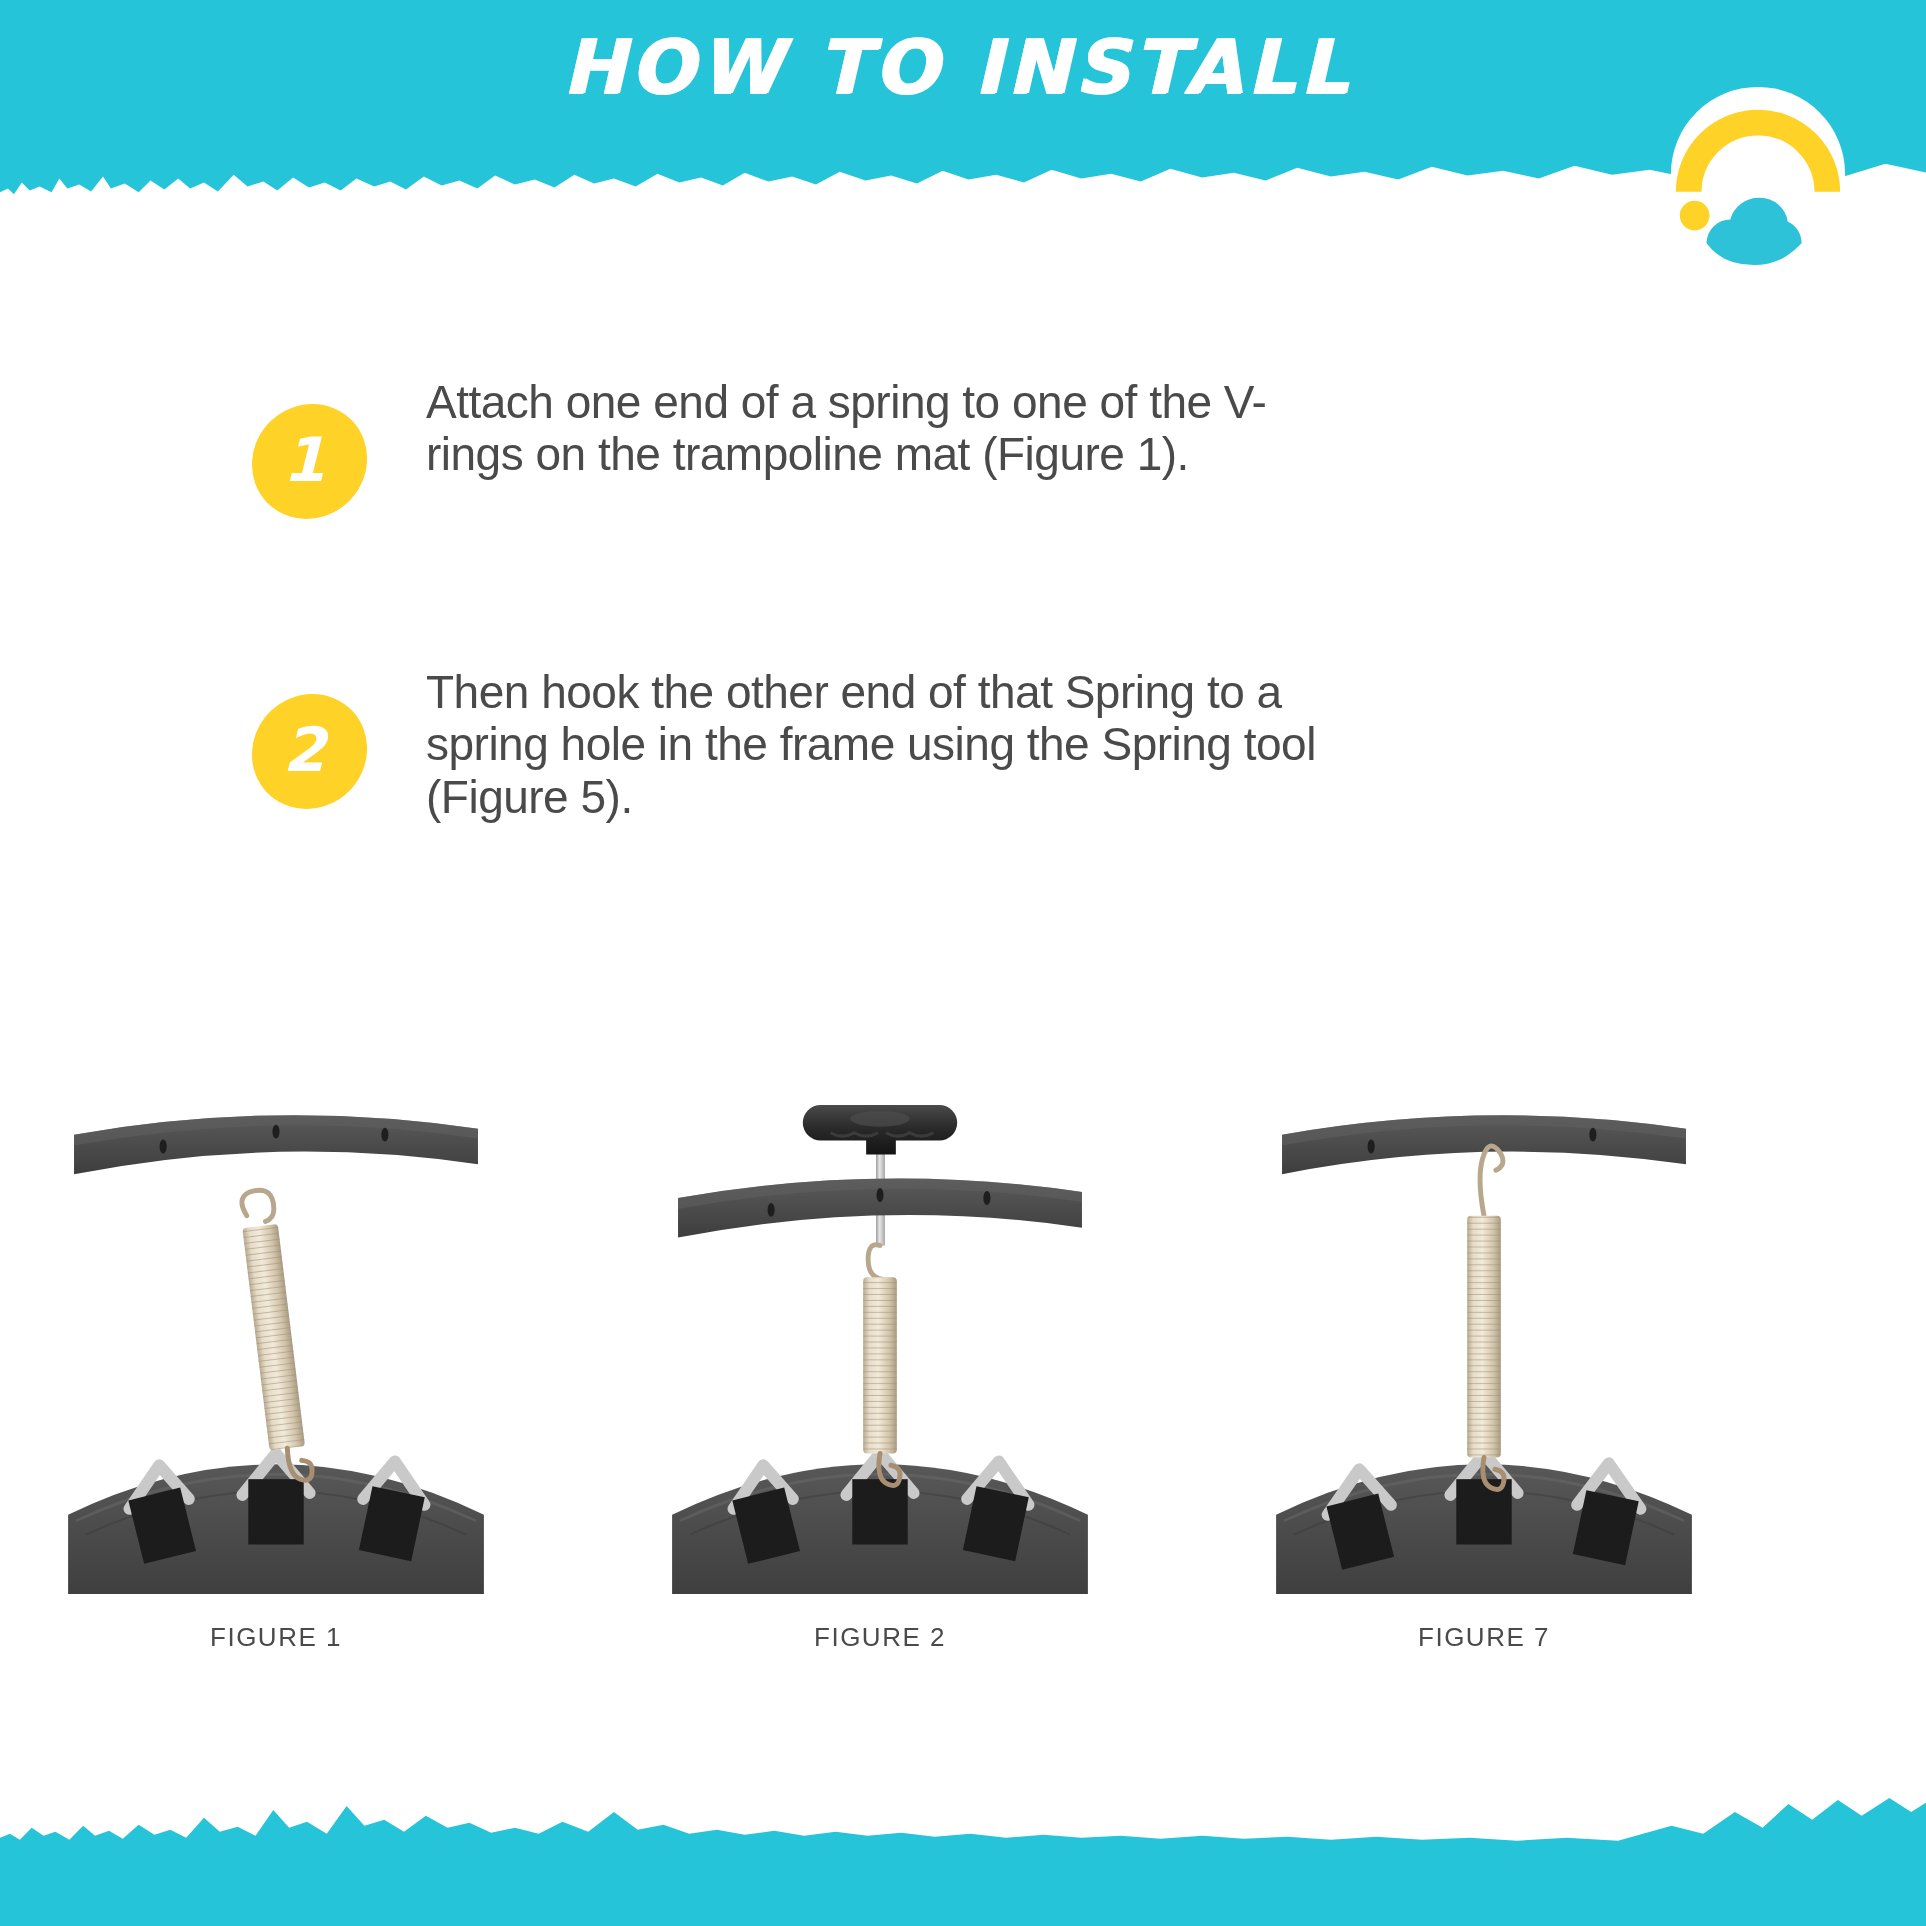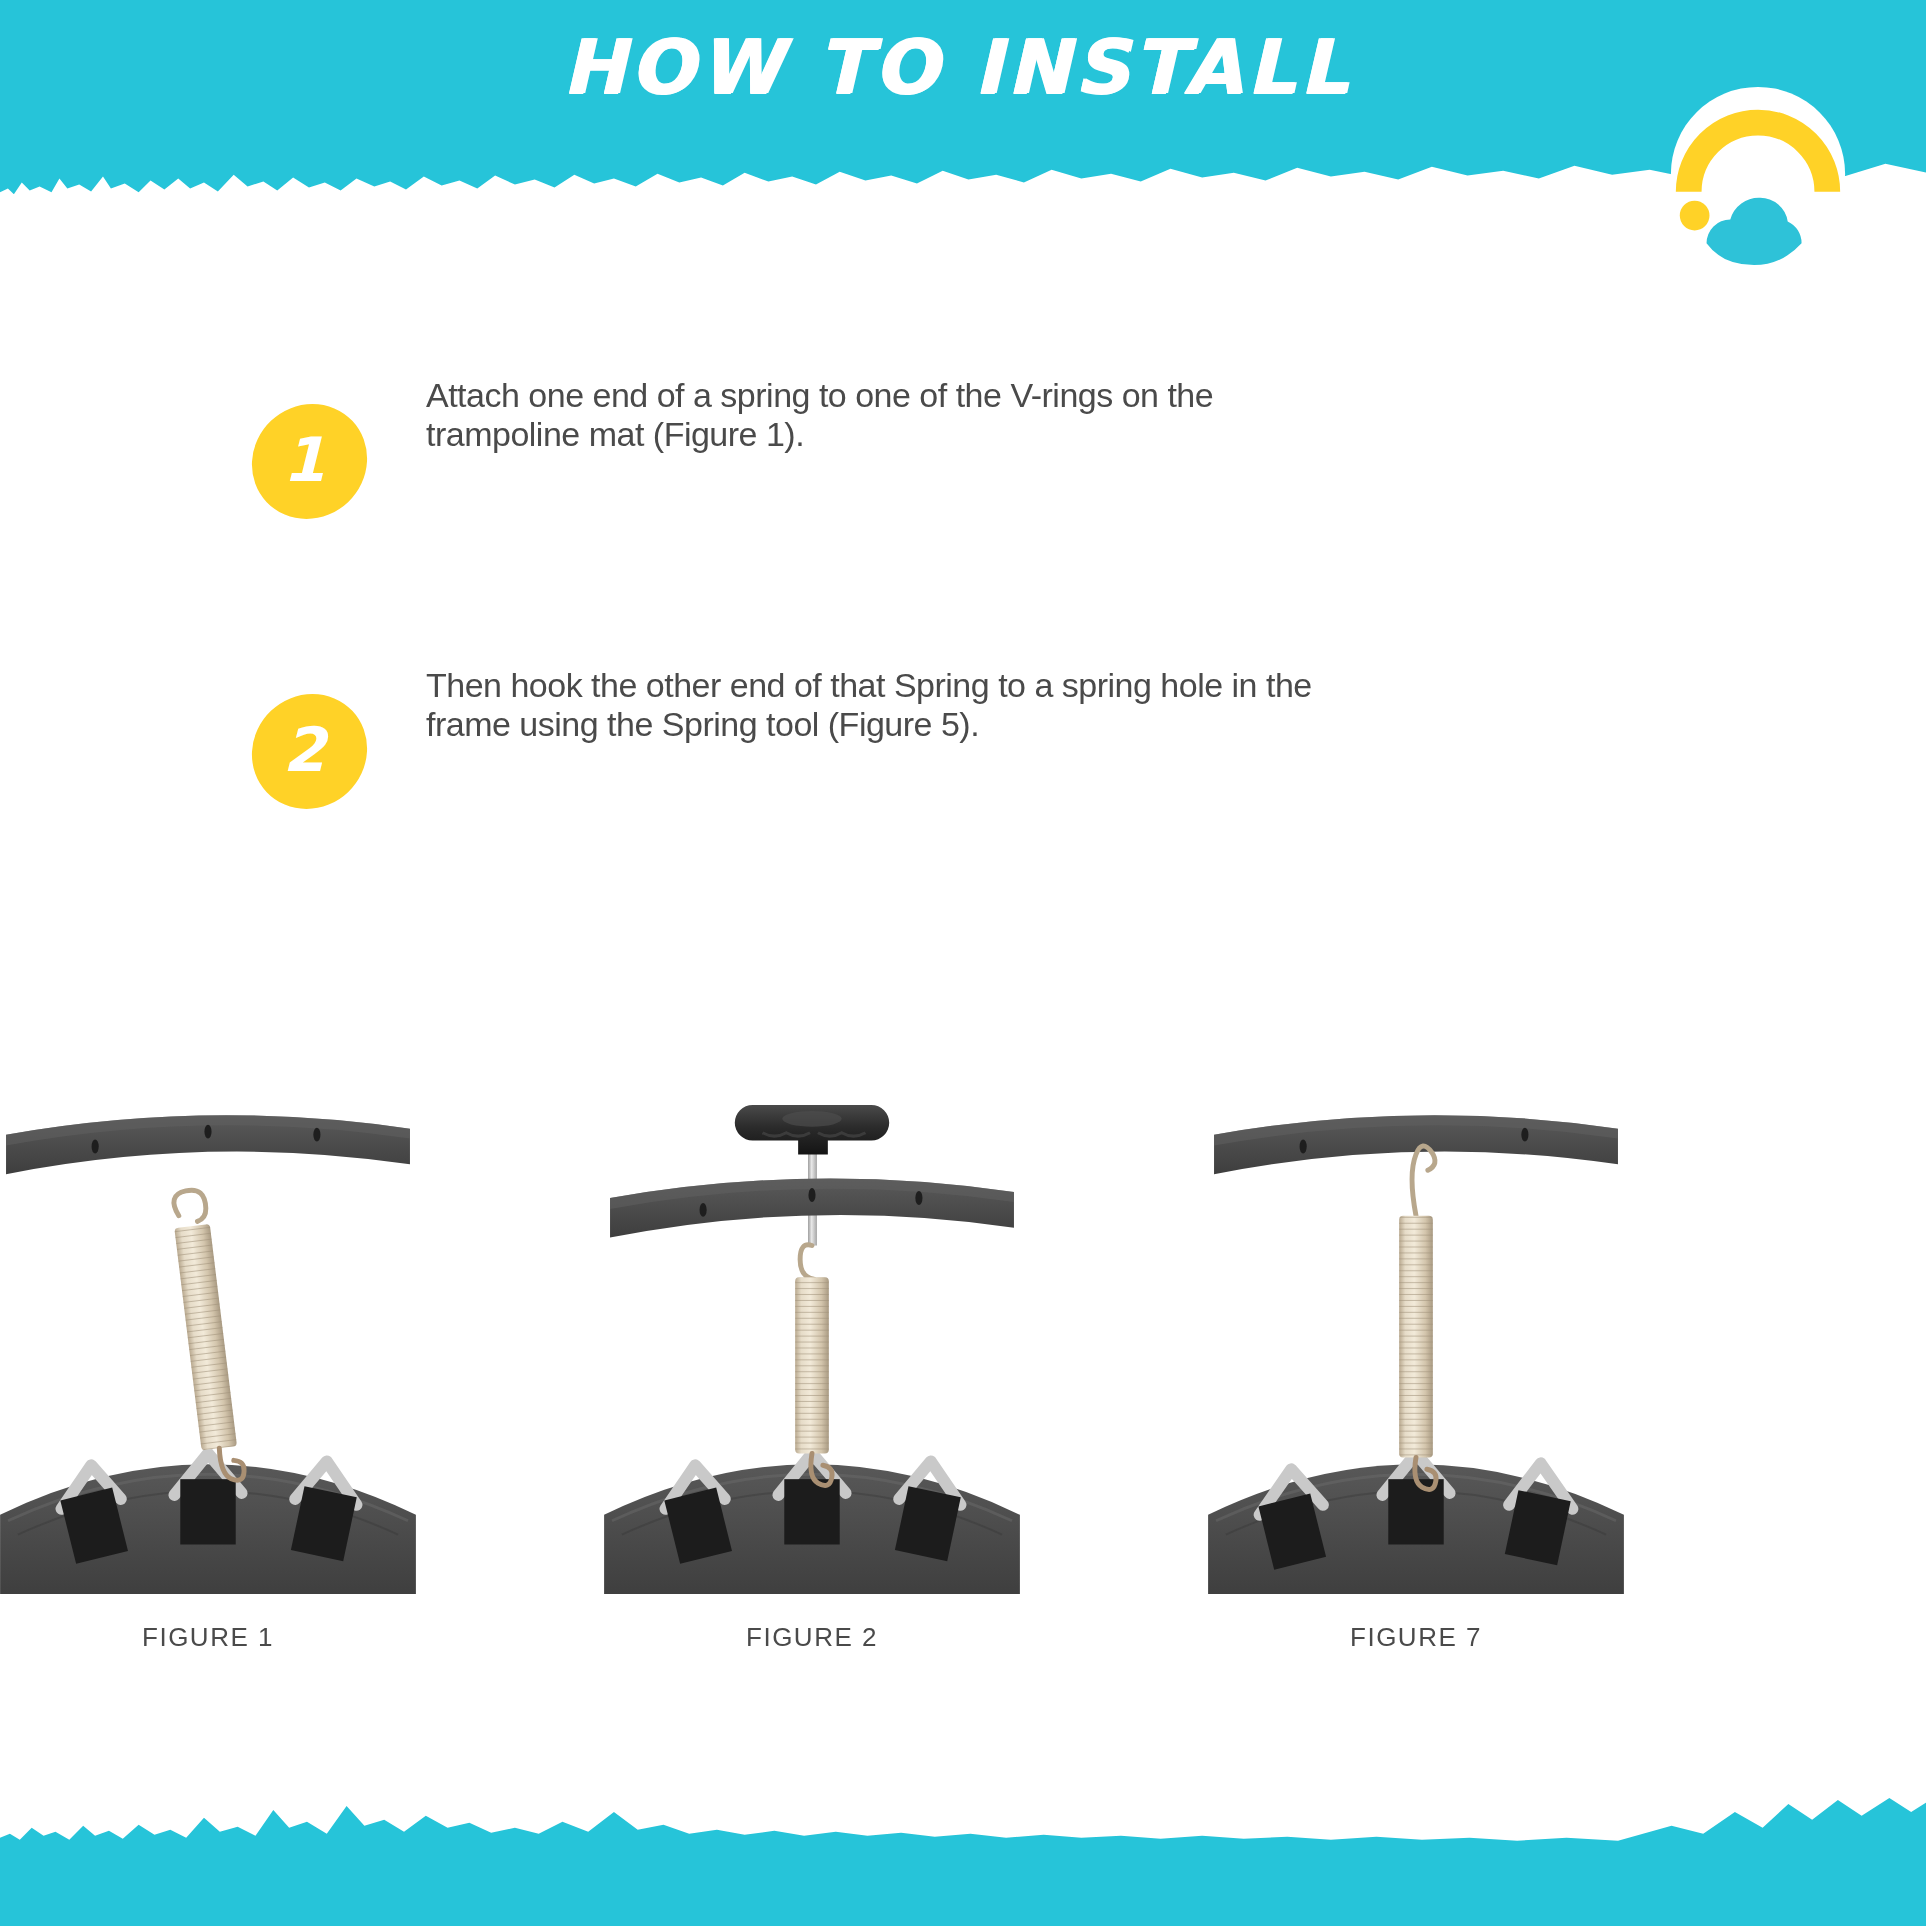--- a/index.html
+++ b/index.html
@@ -66,32 +66,32 @@
     font-style:italic;
     line-height:1;
     margin-top:28px;
     transform:skewX(-3deg);
   }
   .badge span { display:block; transform:translateY(-2px); }
   .step-text {
     margin-left:59px;
     color:#4a4a4a;
     font-family:"Liberation Sans", sans-serif;
-    font-size:34px;
+    font-size:46px;
     line-height:1.14;
     max-width:891px;
     font-weight:400;
     letter-spacing:-0.5px;
   }
 
   
   .figures {
     position:absolute; left:0; top:1099px; width:1760px;
     display:flex;
-    justify-content:flex-start;
+    justify-content:center;
     gap:188px;
   }
   .figure { width:416px; }
   .figure-art { position:relative; width:416px; height:495px; }
   .figure-art svg { display:block; width:416px; height:495px; }
   .figure-caption {
     margin-top:28px;
     text-align:center;
     color:#4a4a4a;
     font-family:"Liberation Sans", sans-serif;

